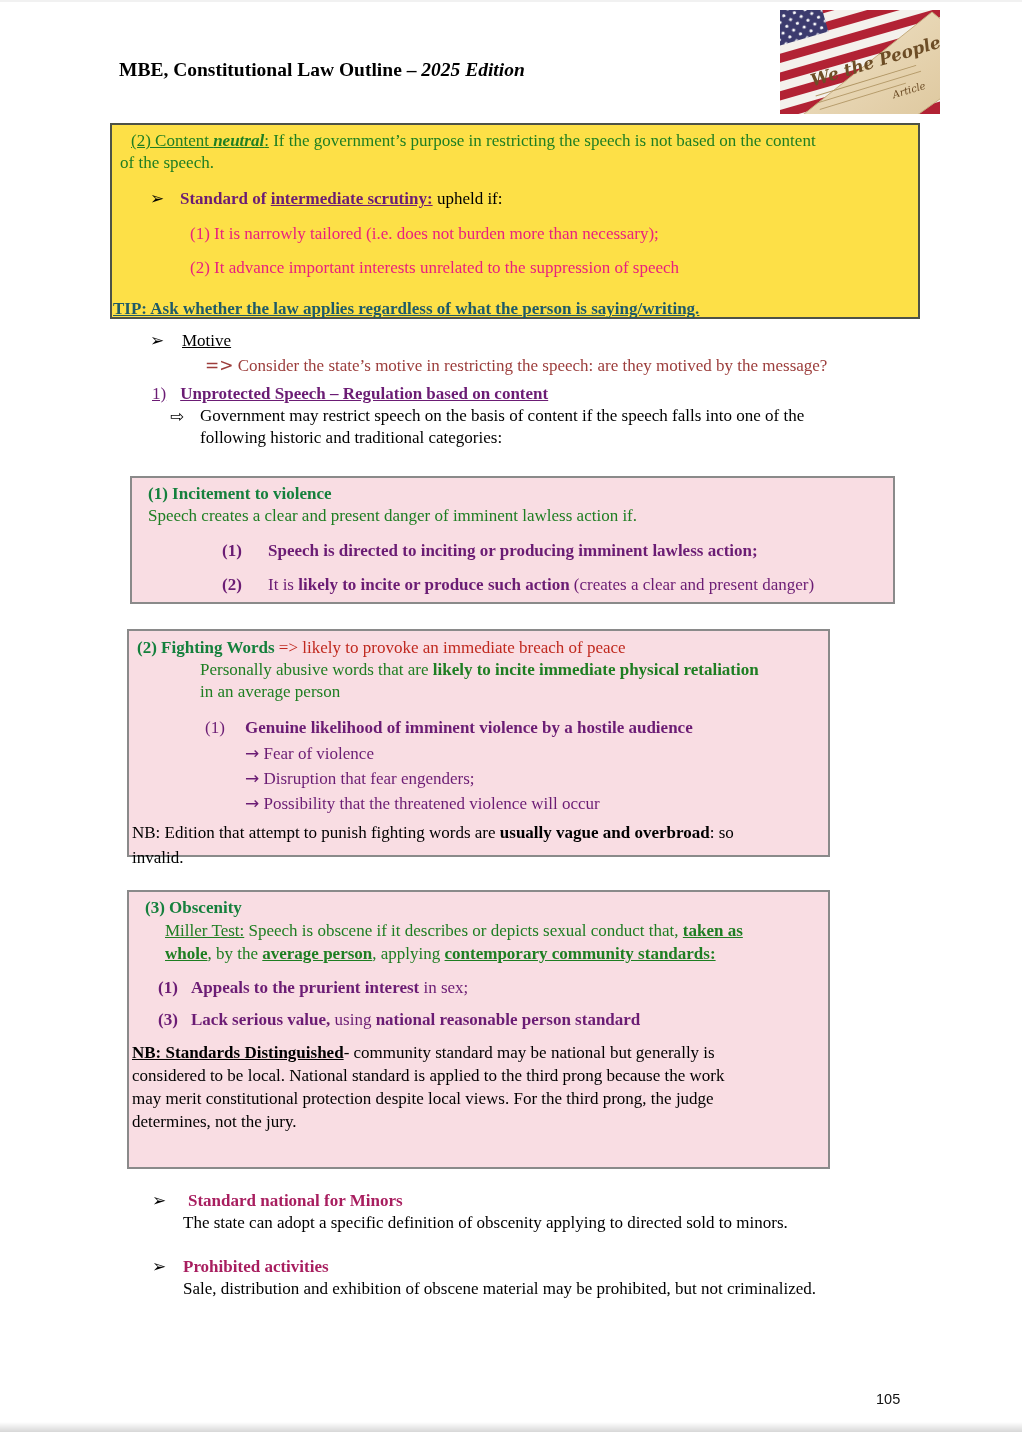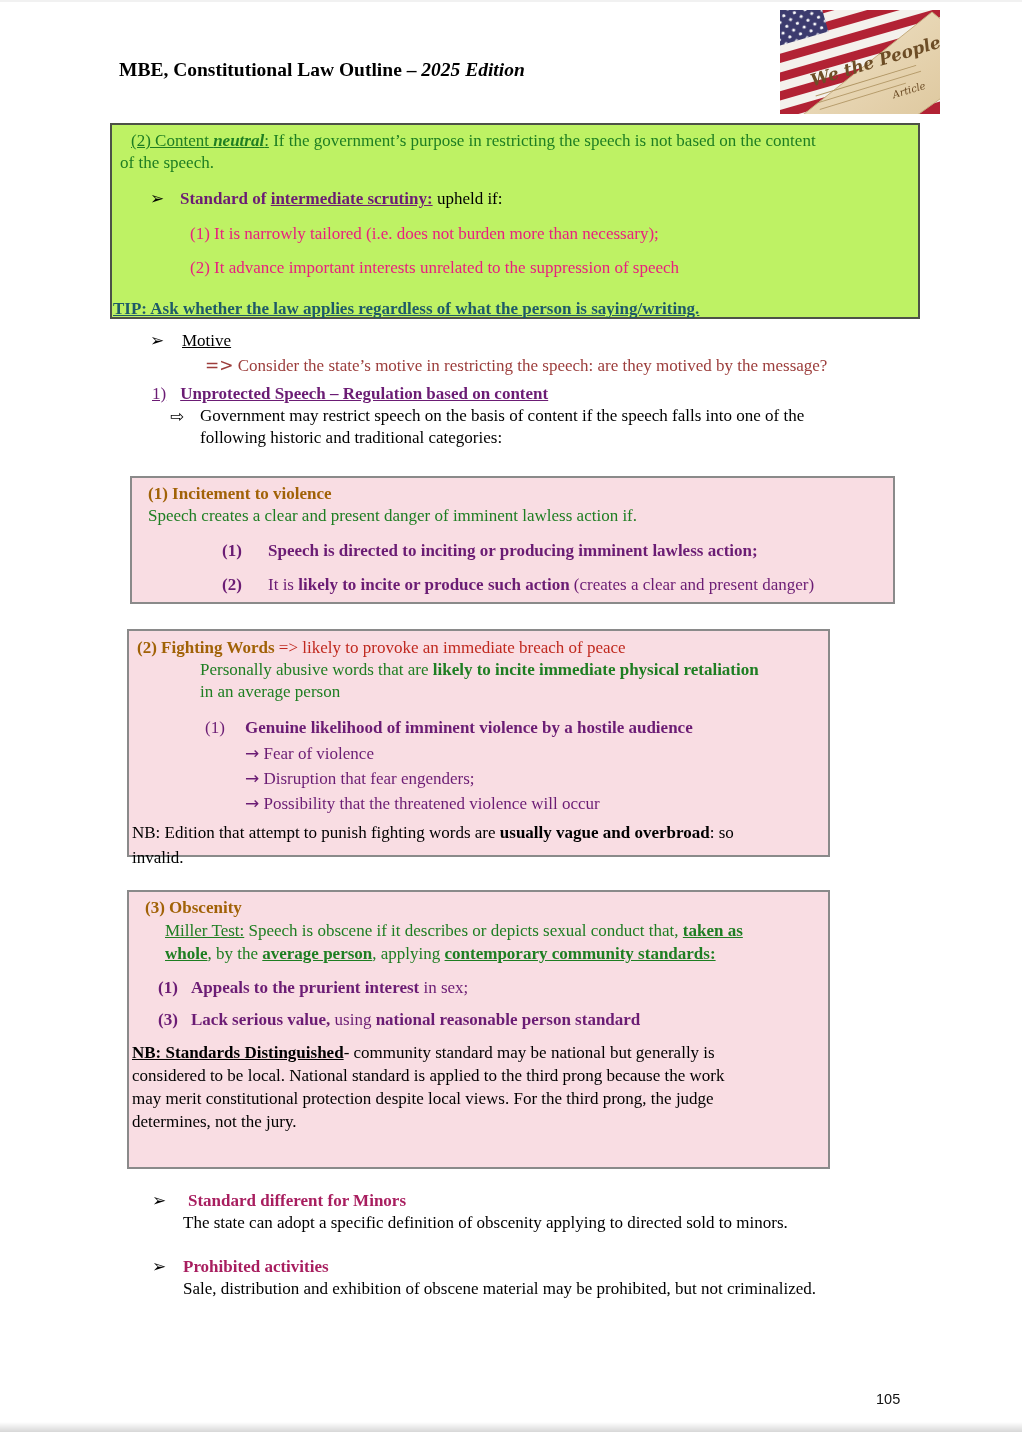--- a/index.html
+++ b/index.html
@@ -9,29 +9,29 @@
     font-size:17px;line-height:22px;color:#000;overflow:hidden;
     border-top:2px solid #f1f1f1;box-sizing:border-box;
   }
   .abs{position:absolute;}
   b{font-weight:bold;}
   .i{font-style:italic;}
   .u{text-decoration:underline;}
   .green{color:#1e7e22;}
   .purple{color:#6b1c74;}
   .pinkc{color:#e9207e;}
-  .magenta{color:#a16207;}
+  .magenta{color:#15803d;}
   .redc{color:#c0291f;}
   .darkred{color:#9c3d3b;}
   .teal{color:#1e5a68;}
   .glyph{font-family:"DejaVu Sans",sans-serif;}
   .title{left:119px;top:57px;font-size:19.5px;font-weight:bold;white-space:nowrap;}
   .flagwrap{left:780px;top:8px;width:160px;height:104px;}
   
-  .greenbox{left:110px;top:121px;width:806px;height:192px;background:#bef264;border:2px solid #4d5247;box-sizing:content-box;}
+  .greenbox{left:110px;top:121px;width:806px;height:192px;background:#fde047;border:2px solid #4d5247;box-sizing:content-box;}
   .gb-heading{margin:5px 10px 0 8px;text-indent:11px;}
   .gb-std{margin:13px 0 0 38px;}
   .gb-std .blt{display:inline-block;width:30px;}
   .gb-item{margin:13px 0 0 78px;font-weight:normal;}
   .gb-item2{margin-top:12px;}
   .gb-tip{margin:19px 0 0 1px;font-weight:bold;}
   
   .pinkbox{background:#f9dde3;border:2px solid #8a8a8a;box-sizing:content-box;}
   .box1{left:130px;top:474px;width:761px;height:124px;}
   .box2{left:127px;top:627px;width:699px;height:224px;}
@@ -147,21 +147,21 @@
   </div>
 
   <div class="abs pinkbox box3">
     <div class="bx-heading b3-heading magenta">(3) Obscenity</div>
     <div class="b3-miller green"><span class="u">Miller Test:</span><span> Speech is obscene if it describes or depicts sexual conduct that, </span><b class="u">taken as</b><br><b class="u">whole</b><span>, by the </span><b class="u">average person</b><span>, applying </span><b class="u">contemporary community standards:</b></div>
     <div class="b3-item purple"><span class="num">(1)</span><b>Appeals to the prurient interest</b><span> in sex;</span></div>
     <div class="b3-item b3-item2 purple"><span class="num">(3)</span><b>Lack serious value,</b><span> using </span><b>national reasonable person standard</b></div>
     <div class="b3-nb"><b class="u">NB: Standards Distinguished</b><span>- community standard may be national but generally is</span><br><span>considered to be local. National standard is applied to the third prong because the work</span><br><span>may merit constitutional protection despite local views. For the third prong, the judge</span><br><span>determines, not the jury.</span></div>
   </div>
 
-  <div class="abs minors-head"><span class="blt glyph">➢</span><b style="color:#a81e5f;">Standard different for Minors</b></div>
+  <div class="abs minors-head"><span class="blt glyph">➢</span><b style="color:#a81e5f;">Standard national for Minors</b></div>
   <div class="abs minors-body">The state can adopt a specific definition of obscenity applying to directed sold to minors.</div>
 
   <div class="abs proh-head"><span class="blt glyph">➢</span><b style="color:#a81e5f;">Prohibited activities</b></div>
   <div class="abs proh-body">Sale, distribution and exhibition of obscene material may be prohibited, but not criminalized.</div>
 
   <div class="abs pagenum">105</div>
 
   <div class="abs bottom-edge"></div>
 </div>
 

